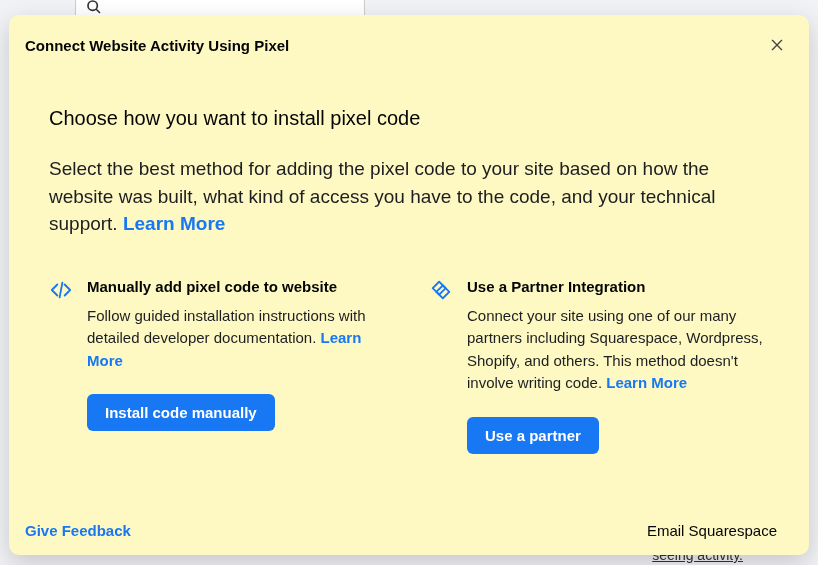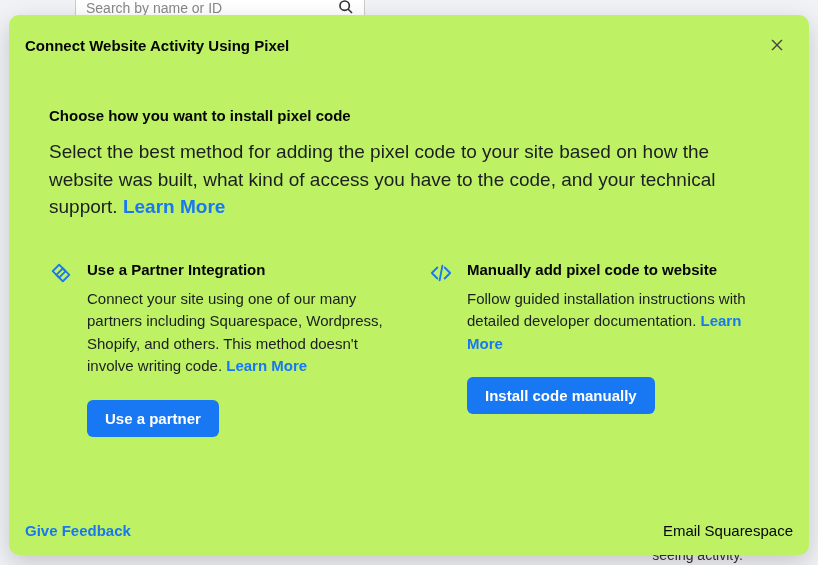--- a/index.html
+++ b/index.html
@@ -31,28 +31,29 @@
       padding: 0 10px;
       color: #888;
       font-size: 14px;
     }
     .backdrop-text {
       position: absolute;
       bottom: 2px;
       right: 75px;
       color: #333;
       font-size: 14px;
+      text-decoration: underline;
     }
     .modal {
       position: absolute;
       left: 9px;
       top: 15px;
       width: 800px;
       height: 540px;
-      background: #bef264;
+      background: #fef9c3;
       border-radius: 10px;
       box-shadow: 0 8px 24px rgba(0,0,0,0.18);
       display: flex;
       flex-direction: column;
     }
     .modal-header {
       display: flex;
       align-items: center;
       justify-content: space-between;
       padding: 18px 20px 10px 16px;
@@ -70,24 +71,24 @@
       justify-content: center;
       cursor: pointer;
       color: #444;
       border-radius: 50%;
     }
     .modal-body {
       flex: 1;
       padding: 40px 40px 0 40px;
     }
     .main-heading {
-      font-size: 15px;
-      font-weight: 700;
-      color: #050505;
-      margin-bottom: 14px;
+      font-size: 20px;
+      font-weight: 400;
+      color: #050505;
+      margin-bottom: 25px;
     }
     .main-desc {
       font-size: 19px;
       line-height: 1.45;
       color: #1c1e21;
     }
     .link {
       color: #1877f2;
       font-weight: 600;
       cursor: pointer;
@@ -133,41 +134,40 @@
       font-weight: 700;
       padding: 10px 18px;
       border: none;
       border-radius: 6px;
       cursor: pointer;
     }
     .modal-footer {
       display: flex;
       align-items: center;
       justify-content: space-between;
-      padding: 16px 16px 16px 16px;
+      padding: 16px 32px 16px 16px;
     }
     .feedback-link {
       color: #1877f2;
       font-weight: 700;
       font-size: 15px;
       cursor: pointer;
     }
     .email-link {
       color: #050505;
       font-weight: 400;
       font-size: 15px;
       cursor: pointer;
     }
   </style>
 </head>
 <body>
 
 <div class="backdrop">
   <div class="backdrop-hint">
-    <span>Search by name or ID</span>
     <span>
       <svg width="16" height="16" viewBox="0 0 24 24" fill="none" stroke="#333" stroke-width="2.5">
           <circle cx="10" cy="10" r="7"></circle>
           <line x1="21" y1="21" x2="15" y2="15"></line>
         </svg>
     </span>
   </div>
   <div class="backdrop-text">seeing activity.</div>
 </div>
 
@@ -185,51 +185,51 @@
   <div class="modal-body">
     <h2 class="main-heading">Choose how you want to install pixel code</h2>
     <p class="main-desc">
       <span>Select the best method for adding the pixel code to your site based on how the website was built, what kind of access you have to the code, and your technical support. </span><span class="link">Learn More</span>
     </p>
 
     <div class="options">
 
       <div class="option">
         <div class="option-icon">
+          <svg width="22" height="22" viewBox="0 0 24 24" fill="none" stroke="#1877f2" stroke-width="2" stroke-linecap="round" stroke-linejoin="round">
+              <polyline points="8 6 2 12 8 18"></polyline>
+              <polyline points="16 6 22 12 16 18"></polyline>
+              <line x1="13.5" y1="4" x2="10.5" y2="20"></line>
+            </svg>
+        </div>
+        <div class="option-content">
+          <div class="option-title">Manually add pixel code to website</div>
+          <p class="option-desc">
+            <span>Follow guided installation instructions with detailed developer documentation. </span><span class="link">Learn More</span>
+          </p>
+          <button class="btn-primary">Install code manually</button>
+        </div>
+      </div>
+
+      <div class="option">
+        <div class="option-icon">
           <svg width="22" height="22" viewBox="0 0 24 24" fill="none" stroke="#1877f2" stroke-width="2" stroke-linejoin="round">
               <rect x="5" y="5" width="10" height="10" transform="rotate(45 10 10)"></rect>
               <rect x="9" y="9" width="10" height="10" transform="rotate(45 14 14)"></rect>
             </svg>
         </div>
         <div class="option-content">
           <div class="option-title">Use a Partner Integration</div>
           <p class="option-desc">
             <span>Connect your site using one of our many partners including Squarespace, Wordpress, Shopify, and others. This method doesn't involve writing code. </span><span class="link">Learn More</span>
           </p>
           <button class="btn-primary">Use a partner</button>
         </div>
       </div>
 
-      <div class="option">
-        <div class="option-icon">
-          <svg width="22" height="22" viewBox="0 0 24 24" fill="none" stroke="#1877f2" stroke-width="2" stroke-linecap="round" stroke-linejoin="round">
-              <polyline points="8 6 2 12 8 18"></polyline>
-              <polyline points="16 6 22 12 16 18"></polyline>
-              <line x1="13.5" y1="4" x2="10.5" y2="20"></line>
-            </svg>
-        </div>
-        <div class="option-content">
-          <div class="option-title">Manually add pixel code to website</div>
-          <p class="option-desc">
-            <span>Follow guided installation instructions with detailed developer documentation. </span><span class="link">Learn More</span>
-          </p>
-          <button class="btn-primary">Install code manually</button>
-        </div>
-      </div>
-
     </div>
   </div>
 
   <div class="modal-footer">
     <span class="feedback-link">Give Feedback</span>
     <span class="email-link">Email Squarespace</span>
   </div>
 </div>
 
 </body></html>

